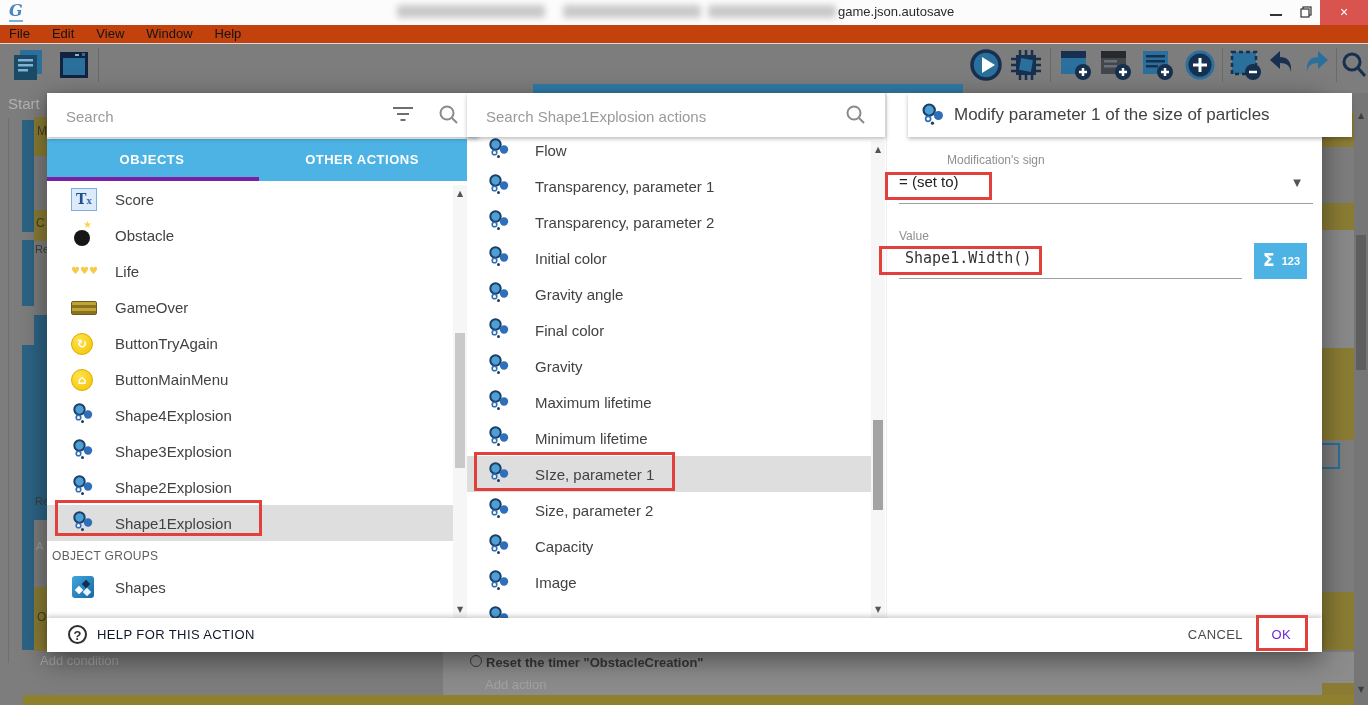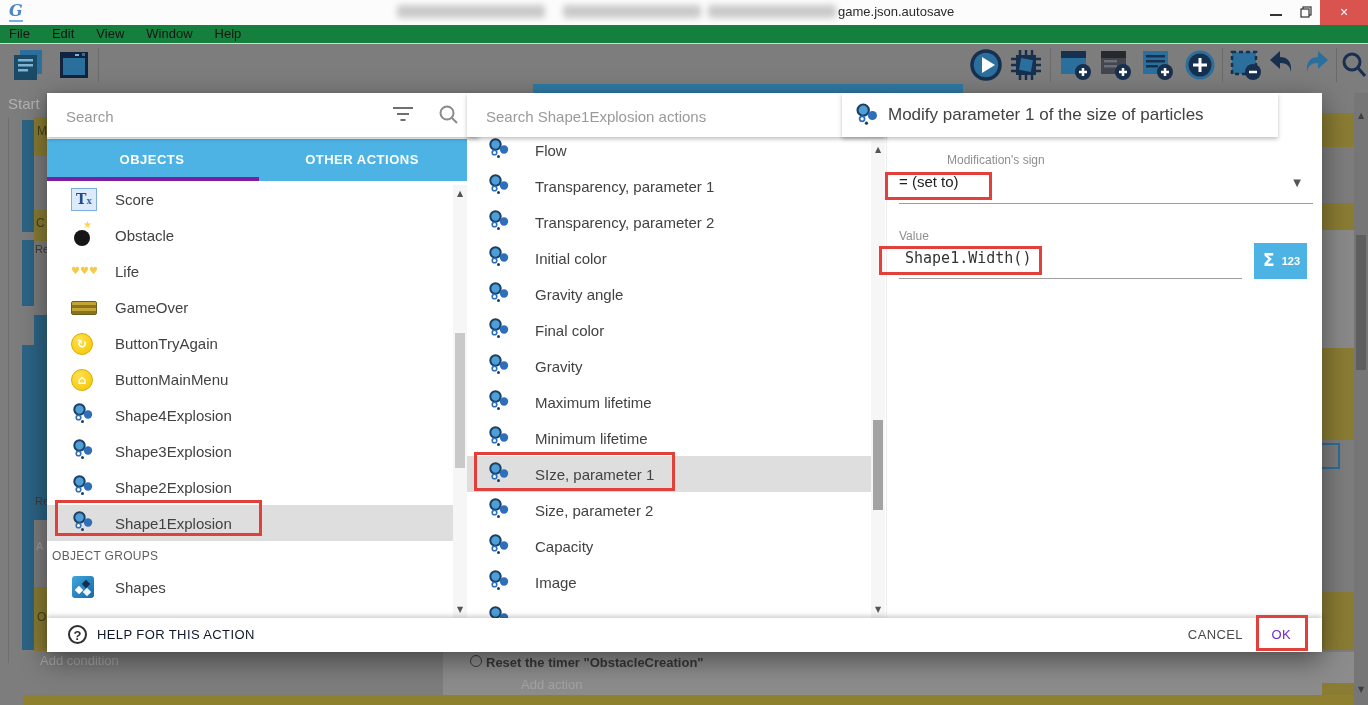--- a/index.html
+++ b/index.html
@@ -17,54 +17,54 @@
   .bb3{left:708px;width:128px;}
   .win-title{position:absolute;left:838px;top:4px;font-size:13px;color:#2b2b2b;}
   .win-btn{position:absolute;top:0;height:25px;z-index:4;}
   .btn-min{left:1262px;width:28px;}
   .btn-min i{position:absolute;left:8px;top:14px;width:12px;height:2px;background:#333;}
   .btn-restore{left:1292px;width:28px;}
   .btn-close{left:1320px;width:48px;background:#d9534f;color:#fff;font-size:14px;
     text-align:center;line-height:24px;}
 
   
-  .menubar{position:absolute;left:0;top:25px;width:1368px;height:18px;background:#15803d;
+  .menubar{position:absolute;left:0;top:25px;width:1368px;height:18px;background:#c2410c;
     border-bottom:1px solid #d8d8d8;z-index:3;font-size:13px;color:#141414;}
   .menu-item{display:inline-block;padding:0 11px;line-height:18px;}
   .menu-item:first-child{padding-left:9px;}
 
   
   .toolbar-sep{position:absolute;top:48px;width:1px;height:34px;background:#6a6a6a;z-index:2;}
   .tb-icon{position:absolute;top:47px;z-index:2;}
   .scene-tab-bar{position:absolute;left:533px;top:84px;width:430px;height:9px;background:#2f7ba6;z-index:2;}
   .start-label{position:absolute;left:8px;top:95px;font-size:15px;color:#b2b2b2;z-index:2;}
   .bk{position:absolute;z-index:1;}
   .olive{background:#8a7c33;}
   .tealbar{background:#2c6485;}
   .frag{position:absolute;z-index:2;font-size:12px;color:#46411c;}
   .frag.gray{color:#3c3c3c;font-size:11px;}
   .bk-bottom-panel{position:absolute;left:443px;top:652px;width:911px;height:43px;background:#8c8c8c;z-index:1;}
   .reset-timer-row{position:absolute;left:470px;top:655px;z-index:2;font-size:13px;color:#373737;font-weight:bold;}
   .clock-ico{display:inline-block;width:10px;height:10px;border:1px solid #3b3b3b;border-radius:50%;margin-right:4px;}
-  .add-action-row{position:absolute;left:485px;top:677px;z-index:2;font-size:13px;color:#a3a3a3;margin-left:36px;}
+  .add-action-row{position:absolute;left:485px;top:677px;z-index:2;font-size:13px;color:#a3a3a3;}
   .add-cond-row{position:absolute;left:40px;top:653px;z-index:2;font-size:13px;color:#a3a3a3;}
   .bottom-olive{position:absolute;left:23px;top:695px;width:1331px;height:10px;background:#8f8030;z-index:1;}
   .main-scroll{position:absolute;left:1354px;top:93px;width:14px;height:612px;background:#767676;z-index:2;}
   .main-scroll .thumb{position:absolute;left:2px;top:142px;width:10px;height:135px;background:#5e5e5e;}
   .arrow{position:absolute;font-size:8px;color:#3f3f3f;width:14px;text-align:center;
     font-family:"DejaVu Sans",sans-serif;}
   .blue-box-frag{position:absolute;left:1318px;top:443px;width:18px;height:22px;border:2px solid #2a6e99;z-index:2;}
 
   
   .dialog{position:absolute;left:47px;top:93px;width:1275px;height:559px;background:#fff;
     box-shadow:0 8px 26px rgba(0,0,0,.45);z-index:20;}
   .card{position:absolute;top:0;height:44px;background:#fff;box-shadow:0 2px 4px rgba(0,0,0,.25);z-index:5;}
   .card-left{left:0;width:419px;border-right:1px solid #d7d7d7;padding-left:12px;}
   .card-mid{left:420px;width:418px;border-right:1px solid #d7d7d7;}
-  .card-right{left:795px;width:436px;}
+  .card-right{left:861px;width:404px;padding-left:40px;}
   .search-input{position:absolute;left:17px;top:7px;width:300px;height:30px;border:none;outline:none;
     background:transparent;font-size:15px;color:#444;font-family:"Liberation Sans",sans-serif;}
   .search-input::placeholder{color:#9a9a9a;opacity:1;}
   .mid-search{width:330px;}
   .filter-ico{position:absolute;right:64px;top:14px;width:22px;height:16px;}
   .filter-ico i{position:absolute;left:50%;transform:translateX(-50%);height:2px;background:#6f6f6f;display:block;}
   .filter-ico .l1{top:0;width:20px;}.filter-ico .l2{top:6px;width:12px;}.filter-ico .l3{top:12px;width:5px;}
   .mag{position:absolute;right:18px;top:11px;}
 
   .tabs{position:absolute;left:0;top:46px;width:420px;height:42px;background:#4cb3e4;z-index:4;display:flex;}

